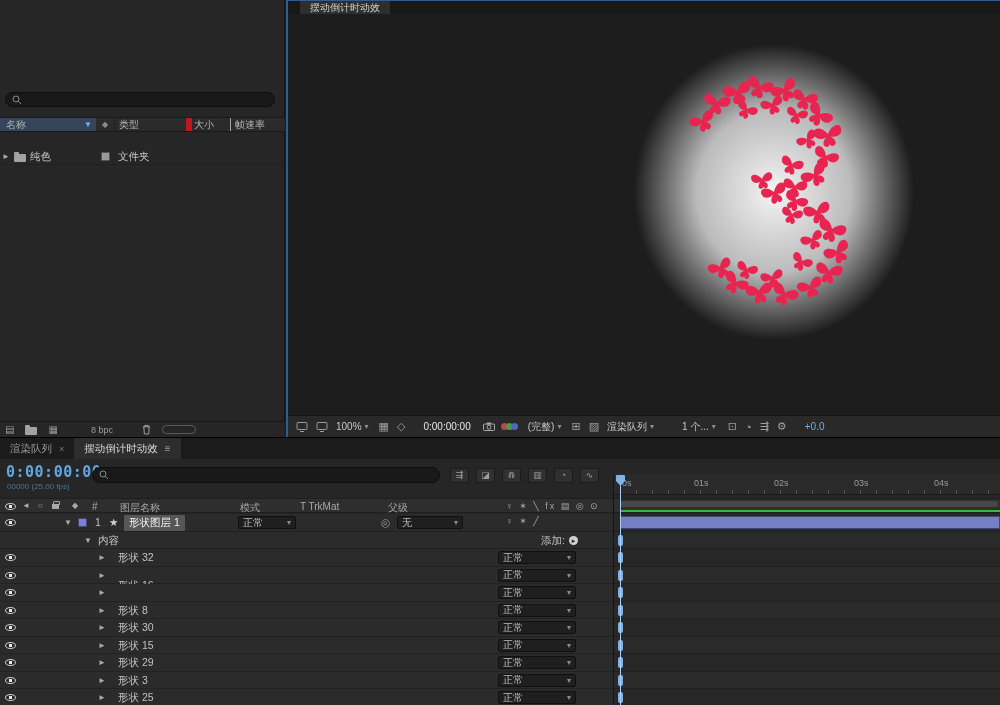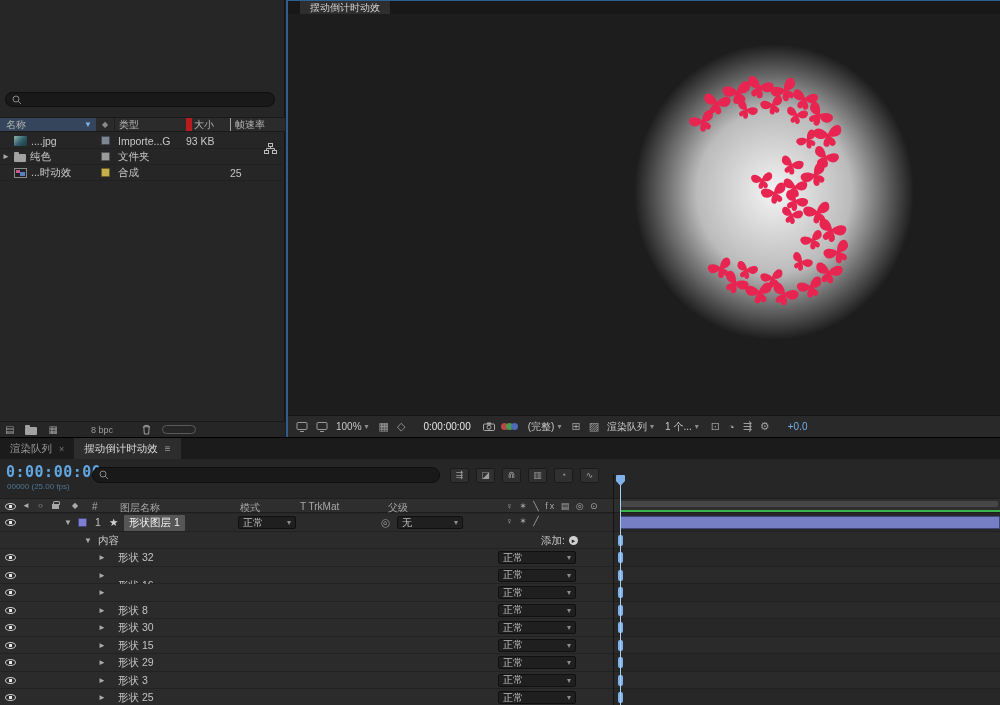--- a/index.html
+++ b/index.html
@@ -121,63 +121,32 @@
     <span class="c-name">
         <span>名称</span>
         <span class="sortarrow">▼</span>
       </span>
     <span class="c-label">◆</span>
     <span class="c-type">类型</span>
     <span class="c-size">大小</span>
     <span class="c-fps">帧速率</span>
   </div>
 
-  <div class="proj-row" style="top:133px">
-    <span class="cell-name">
-        <span class="thumb"></span>
-        <span>....jpg</span>
-      </span>
-    <span class="cell-label">
-        <span class="swatch" style="background: rgb(122, 134, 148);"></span>
-      </span>
-    <span class="cell-type">Importe...G</span>
-    <span class="cell-size">93 KB</span>
-    <span class="cell-fps"><span></span>
-      <svg class="hier-icon" width="13" height="11" viewBox="0 0 13 11">
-          <rect x="4.5" y="0.5" width="4" height="3" fill="none" stroke="#bbb"></rect>
-          <rect x="0.5" y="7.5" width="4" height="3" fill="none" stroke="#bbb"></rect>
-          <rect x="8.5" y="7.5" width="4" height="3" fill="none" stroke="#bbb"></rect>
-          <path d="M6.5 3.5v2M2.5 7.5v-2h8v2" fill="none" stroke="#bbb"></path>
-        </svg>
-    </span>
-  </div>
   <div class="proj-row" style="top:149px">
     <span class="cell-name">
         <span class="rowarrow tri">►</span>
         <span class="folder"></span>
         <span>纯色</span>
       </span>
     <span class="cell-label">
         <span class="swatch" style="background: rgb(154, 154, 154);"></span>
       </span>
     <span class="cell-type">文件夹</span>
     <span class="cell-size"></span>
     <span class="cell-fps"></span>
-  </div>
-  <div class="proj-row" style="top:165px">
-    <span class="cell-name">
-        <span class="compicon"></span>
-        <span>...时动效</span>
-      </span>
-    <span class="cell-label">
-        <span class="swatch" style="background: rgb(197, 176, 76);"></span>
-      </span>
-    <span class="cell-type">合成</span>
-    <span class="cell-size"></span>
-    <span class="cell-fps">25</span>
   </div>
 
   <div id="proj-foot">
     <span class="footglyph">▤</span>
     <span class="folder"></span>
     <span class="footglyph">▦</span>
     <span style="margin-left:22px">8 bpc</span>
     <svg width="9" height="11" viewBox="0 0 10 12" style="margin-left:18px">
         <path d="M1 3h8M3 3V1.5h4V3M2 3l.6 8h4.8L8 3" stroke="#aaa" fill="none"></path>
       </svg>
@@ -277,21 +246,21 @@
     <span class="dd">
         <span>(完整)</span>
         <span class="caret">▾</span>
       </span>
     <span class="tbi" style="margin-left:10px">⊞</span>
     <span class="tbi">▨</span>
     <span class="dd">
         <span>渲染队列</span>
         <span class="caret">▾</span>
       </span>
-    <span class="dd" style="margin-left:11px">
+    <span class="dd" style="margin-left:28px">
         <span>1 个...</span>
         <span class="caret">▾</span>
       </span>
     <span class="tbi" style="margin-left:12px">⊡</span>
     <span class="tbi">◔</span>
     <span class="tbi">⇶</span>
     <span class="tbi">⚙</span>
     <span id="tb-exposure">+0.0</span>
   </div>
 </div>
@@ -318,20 +287,28 @@
   </div>
   <div id="tl-icons">
     <span class="tli">⇶</span>
     <span class="tli">◪</span>
     <span class="tli">⋒</span>
     <span class="tli">▥</span>
     <span class="tli">◔</span>
     <span class="tli">∿</span>
   </div>
 
+  <div id="tl-ruler">
+    <span class="rl" style="left:8px">0s</span>
+    <span class="rl" style="left:80px">01s</span>
+    <span class="rl" style="left:160px">02s</span>
+    <span class="rl" style="left:240px">03s</span>
+    <span class="rl" style="left:320px">04s</span>
+    <span class="ruler-ticks"></span>
+  </div>
 
   <div id="tl-cols">
     <span style="left:5px;top:4px" class="eye"></span>
     <span style="left:22px" class="tri">◄</span>
     <span style="left:38px" class="tri">○</span>
     <span style="left:52px;top:5px" class="lockb"></span>
     <span style="left:72px;font-size:8px">◆</span>
     <span style="left:92px">#</span>
     <span style="left:120px">图层名称</span>
     <span style="left:240px">模式</span>

